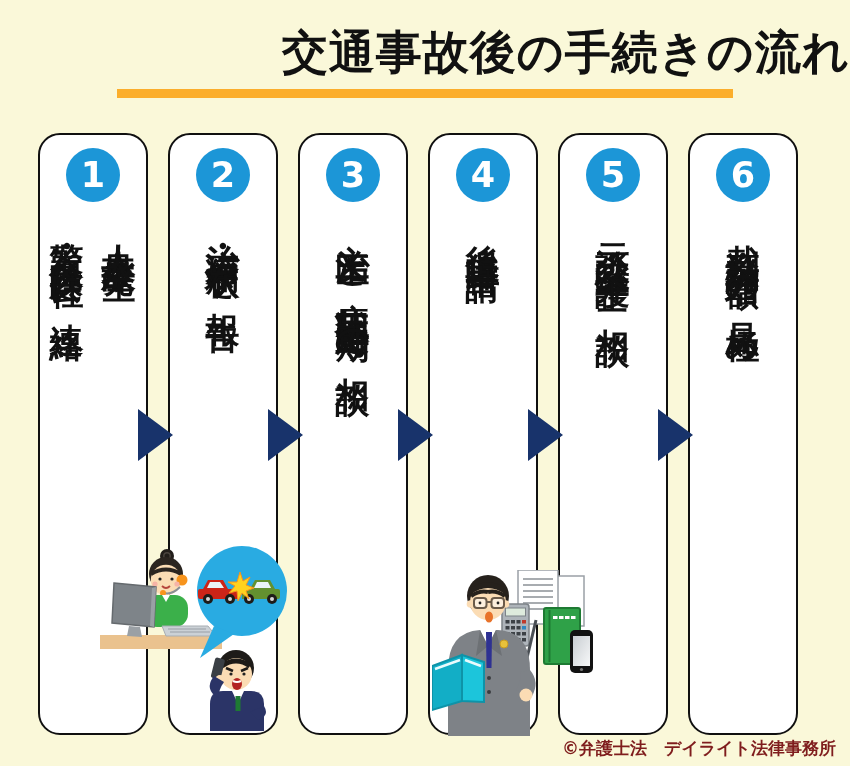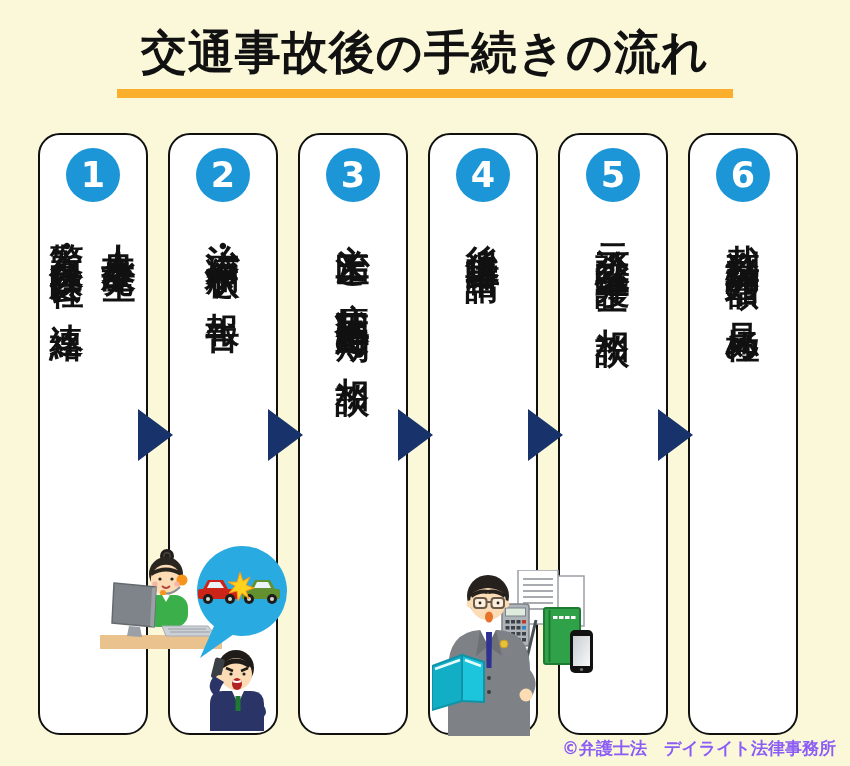--- a/index.html
+++ b/index.html
@@ -5,21 +5,21 @@
   * { margin:0; padding:0; box-sizing:border-box; }
   html,body { width:850px; height:766px; }
   body {
     position:relative;
     background:#FAF8D9;
     font-family:"DejaVu Sans", sans-serif;
     overflow:hidden;
   }
   .title {
     position:absolute; top:22px; left:0; width:100%;
-    text-align:center; font-size:46px; font-weight:800;
+    text-align:right; font-size:46px; font-weight:800;
     color:#111; letter-spacing:1px; z-index:2;
   }
   .title-underline {
     position:absolute; left:117px; top:89px; width:616px; height:9px;
     background:#FBAE2C; z-index:2;
   }
   .card {
     position:absolute; top:133px; width:110px; height:602px;
     background:#FFFFFF; border:2.5px solid #101010; border-radius:22px;
     z-index:1;
@@ -46,21 +46,21 @@
     border-left:35px solid #18336B; z-index:4;
   }
   .arrow-1{left:138px;} .arrow-2{left:268px;} .arrow-3{left:398px;}
   .arrow-4{left:528px;} .arrow-5{left:658px;}
   .illus { position:absolute; z-index:6; }
   .illus-operator { left:100px; top:547px; }
   .illus-phone   { left:186px; top:544px; }
   .illus-lawyer  { left:432px; top:570px; }
   .copyright {
     position:absolute; top:737px; right:14px;
-    font-size:17px; font-weight:700; color:#8b5cf6; z-index:3;margin-left:16px;
+    font-size:17px; font-weight:700; color:#7f1d1d; z-index:3;margin-left:16px;
   }
 </style>
 </head>
 <body>
 
 <div class="title">交通事故後の手続きの流れ</div>
 <div class="title-underline"></div>
 
 <div class="card card-1">
   <div class="num">

